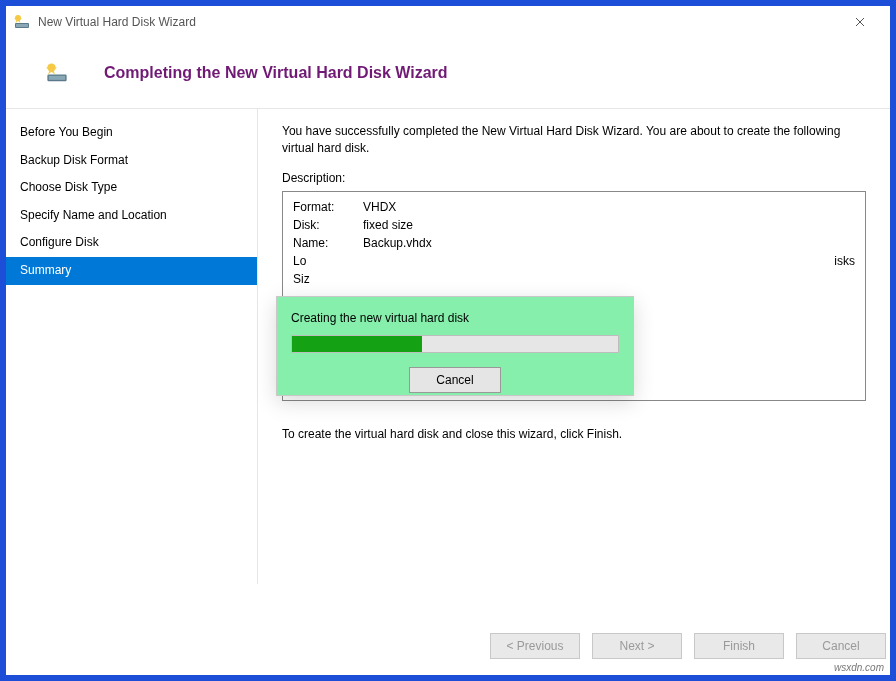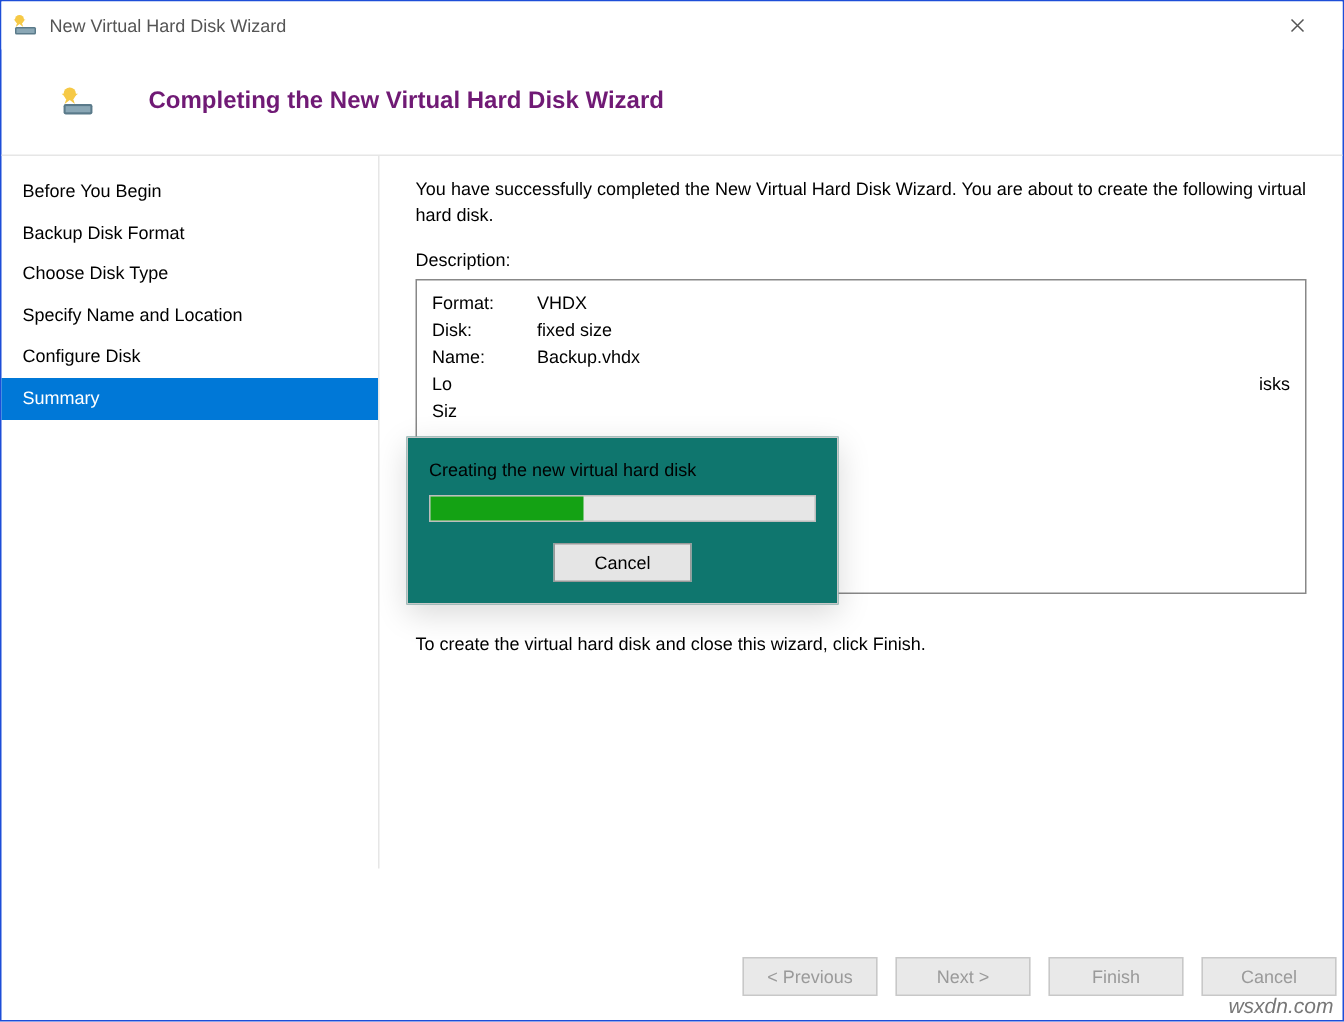--- a/index.html
+++ b/index.html
@@ -6,21 +6,21 @@
   body {
     margin: 0;
     font-family: "Segoe UI", Tahoma, sans-serif;
     font-size: 12px;
     background: #fff;
     color: #000;
   }
   .window {
     width: 896px;
     height: 681px;
-    border: 1px solid #1d4ed8;
+    border: 6px solid #1d4ed8;
     position: relative;
     background: #fff;
   }
   .titlebar {
     height: 32px;
     display: flex;
     align-items: center;
     padding: 0 8px;
     background: #fff;
   }
@@ -107,25 +107,25 @@
     display: flex;
     align-items: center;
     justify-content: center;
     cursor: default;
   }
   
   .progress-dialog {
     position: absolute;
     left: 270px;
     top: 290px;
-    width: 288px;
-    background: #0f766e;
+    width: 358px;
+    background: #86efac;
     border: 1px solid #c8c8c8;
     box-shadow: 0 6px 20px rgba(0,0,0,0.15);
-    padding: 14px 14px 14px 14px;
+    padding: 14px 14px 2px 14px;
     z-index: 10;
   }
   .progress-title { font-size: 12px; margin-bottom: 10px; }
   .progress-bar-outer {
     width: 100%;
     height: 18px;
     border: 1px solid #bdbdbd;
     background: #e6e6e6;
     margin-bottom: 14px;
   }
@@ -142,21 +142,21 @@
     display: flex;
     align-items: center;
     justify-content: center;
     margin: 0 auto;
     cursor: pointer;
   }
   .watermark {
     position: absolute;
     right: 6px;
     bottom: 2px;
-    font-size: 14px;
+    font-size: 10px;
     color: #777;
     font-style: italic;
   }
 </style>
 </head>
 <body>
 
 <div class="window">
 
   <div class="titlebar">

